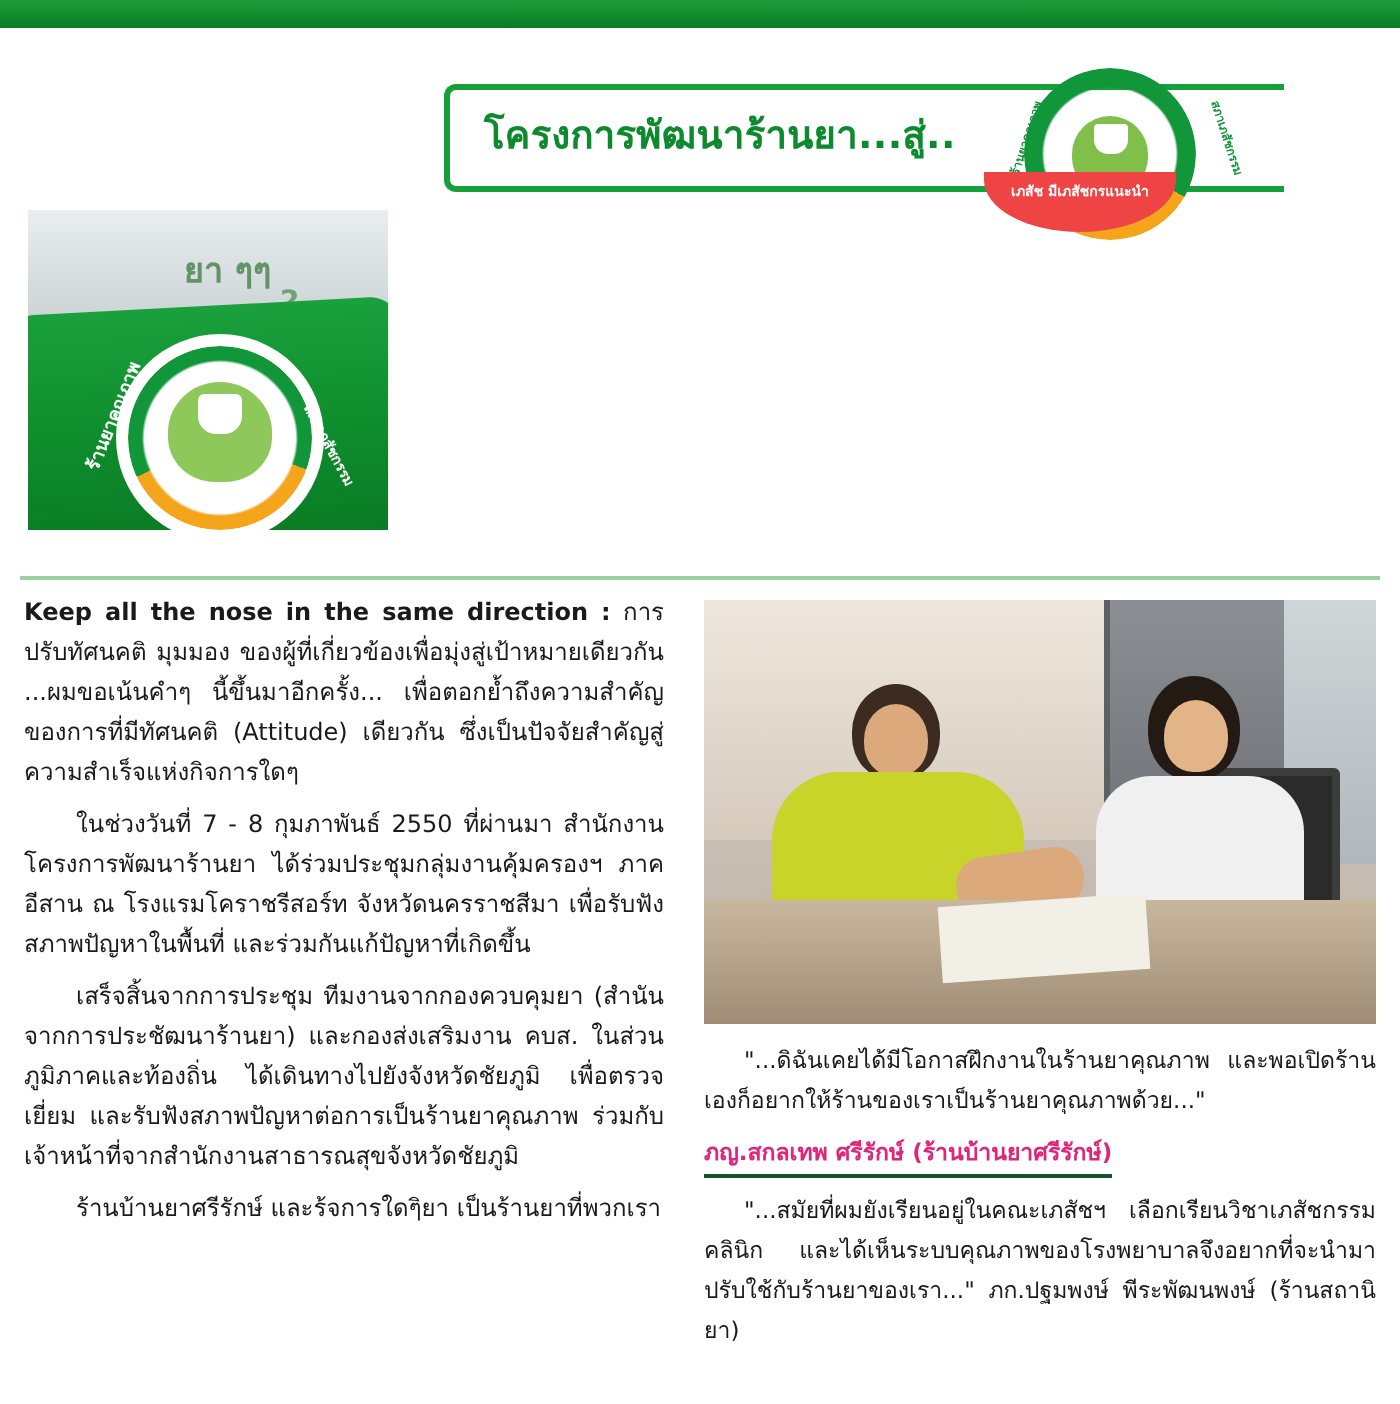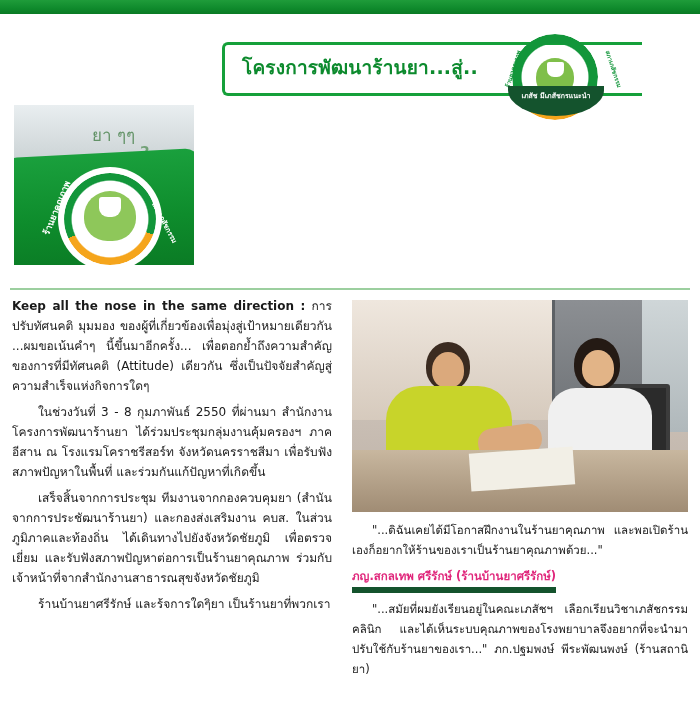--- a/index.html
+++ b/index.html
@@ -88,23 +88,23 @@
   }
   .logo-q .mortar {
     position: absolute;
     left: 57px; top: 32px;
     width: 17px; height: 15px;
     background: #ffffff;
     border-radius: 2px 2px 7px 7px;
   }
   .logo-q .base {
     position: absolute;
-    left: 18px; top: 56px;
+    left: 2px; top: 56px;
     width: 96px; height: 30px;
-    background: #14532d;
+    background: #ef4444;
     border-radius: 0 0 48px 48px / 0 0 26px 26px;
   }
   .logo-q .base-txt {
     position: absolute;
     left: 0; top: 6px;
     width: 96px;
     text-align: center;
     color: #ffffff;
     font-size: 7px;
     font-weight: bold;
@@ -128,21 +128,21 @@
     width: 180px; height: 160px;
     background: linear-gradient(160deg, #cfd6d8 0%, #aeb8bb 35%, #8c9699 100%);
     overflow: hidden;
   }
   .photo-sign .wall {
     position: absolute; left: 0; top: 0; width: 180px; height: 62px;
     background: linear-gradient(180deg, #e9eef0 0%, #c8d0d2 100%);
   }
   .photo-sign .wall-txt {
     position: absolute; left: 78px; top: 16px;
-    color: #3c7a3f; font-size: 17px; font-weight: normal; opacity: .75;
+    color: #3c7a3f; font-size: 17px; font-weight: bold; opacity: .75;
     white-space: nowrap;
   }
   .photo-sign .wall-num {
     position: absolute; left: 126px; top: 38px;
     color: #4a8a4d; font-size: 14px; font-weight: bold; opacity: .7;
   }
   .photo-sign .sign-board {
     position: absolute; left: -8px; top: 48px;
     width: 196px; height: 120px;
     background: linear-gradient(180deg, #1aa03d 0%, #0e8c2c 55%, #0a7a24 100%);
@@ -237,21 +237,21 @@
     font-size: 11.5px;
     line-height: 20px;
     color: #1a1a1a;
     text-align: justify;
   }
   .col-right p { margin: 0 0 6px 0; }
   .col-right .indent { text-indent: 20px; }
   .quote-name {
     color: #e0267b;
     font-weight: bold;
-    border-bottom: 6px solid #14532d;
+    border-bottom: 2px solid #14532d;
     display: inline-block;
     padding-bottom: 1px;
   }
 
   
   .photo-interview {
     position: absolute;
     left: 352px; top: 300px;
     width: 336px; height: 212px;
     background: linear-gradient(180deg, #d8cfc6 0%, #bdb1a6 100%);
@@ -353,21 +353,21 @@
   </div>
 
 
   <div class="divider"></div>
 
   <div class="col-left">
     <p>
       <span class="lead-en">Keep all the nose in the same direction :</span>
       <span>การปรับทัศนคติ มุมมอง ของผู้ที่เกี่ยวข้องเพื่อมุ่งสู่เป้าหมายเดียวกัน ...ผมขอเน้นคำๆ นี้ขึ้นมาอีกครั้ง... เพื่อตอกย้ำถึงความสำคัญของการที่มีทัศนคติ (Attitude) เดียวกัน ซึ่งเป็นปัจจัยสำคัญสู่ความสำเร็จแห่งกิจการใดๆ</span>
     </p>
-    <p class="indent">ในช่วงวันที่ 3 - 8 กุมภาพันธ์ 2550 ที่ผ่านมา สำนักงานโครงการพัฒนาร้านยา ได้ร่วมประชุมกลุ่มงานคุ้มครองฯ ภาคอีสาน ณ โรงแรมโคราชรีสอร์ท จังหวัดนครราชสีมา เพื่อรับฟังสภาพปัญหาในพื้นที่ และร่วมกันแก้ปัญหาที่เกิดขึ้น</p>
+    <p class="indent">ในช่วงวันที่ 7 - 8 กุมภาพันธ์ 2550 ที่ผ่านมา สำนักงานโครงการพัฒนาร้านยา ได้ร่วมประชุมกลุ่มงานคุ้มครองฯ ภาคอีสาน ณ โรงแรมโคราชรีสอร์ท จังหวัดนครราชสีมา เพื่อรับฟังสภาพปัญหาในพื้นที่ และร่วมกันแก้ปัญหาที่เกิดขึ้น</p>
     <p class="indent">เสร็จสิ้นจากการประชุม ทีมงานจากกองควบคุมยา (สำนันจากการประชัฒนาร้านยา) และกองส่งเสริมงาน คบส. ในส่วนภูมิภาคและท้องถิ่น ได้เดินทางไปยังจังหวัดชัยภูมิ เพื่อตรวจเยี่ยม และรับฟังสภาพปัญหาต่อการเป็นร้านยาคุณภาพ ร่วมกับเจ้าหน้าที่จากสำนักงานสาธารณสุขจังหวัดชัยภูมิ</p>
     <p class="indent">ร้านบ้านยาศรีรักษ์ และร้จการใดๆิยา เป็นร้านยาที่พวกเรา</p>
   </div>
 
   <div class="photo-interview">
     <div class="pi-wall"></div>
     <div class="pi-door"></div>
     <div class="pi-window"></div>
     <div class="pi-monitor"></div>
     <div class="pi-person-a-head"></div>

